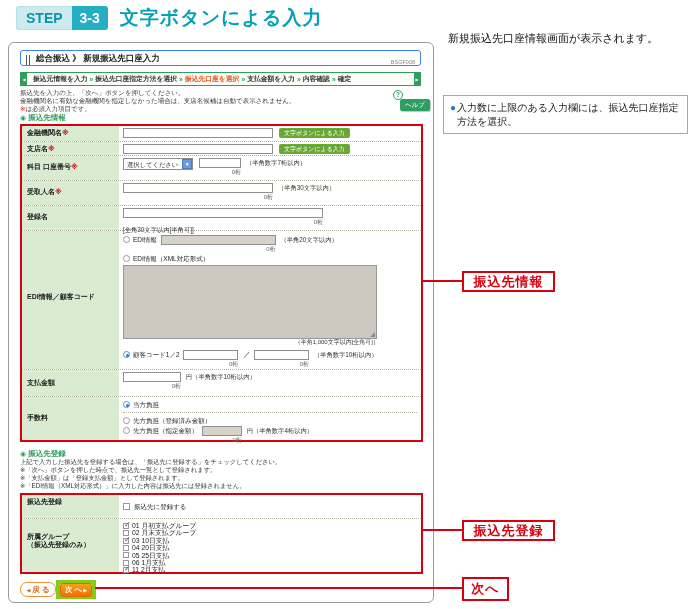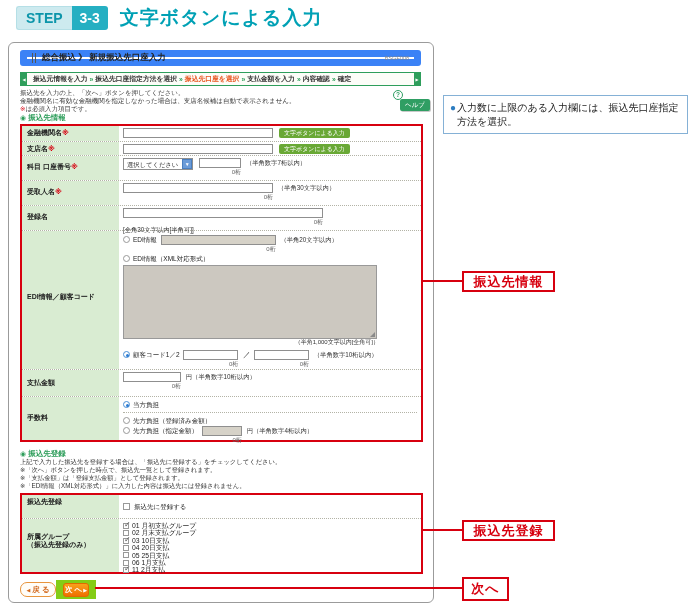--- a/index.html
+++ b/index.html
@@ -9,21 +9,21 @@
 
   
   .step-header { position:absolute; left:8px; top:5px; display:flex; align-items:center;margin-left:8px; }
   .step-badge { background:#cdeaef; color:#0c95aa; font-weight:bold; font-size:14px; padding:3px 9px; border-radius:3px 0 0 3px; border:1px solid #b5dfe6; border-right:none; }
   .step-num { background:#25afc2; color:#fff; font-weight:bold; font-size:14px; padding:4px 8px; border-radius:0 3px 3px 0; }
   .step-title { color:#00a1b5; font-size:19px; font-weight:bold; margin-left:12px; letter-spacing:1px; }
 
   
   .panel { position:absolute; left:8px; top:42px; width:426px; height:561px; border:1px solid #9b9b9b; border-radius:6px; background:#fff; }
 
-  .titlebar { position:absolute; left:11px; top:7px; width:401px; height:16px; border:7px solid #3b82f6; border-radius:3px; display:flex; align-items:center; background:#fff; }
+  .titlebar { position:absolute; left:11px; top:7px; width:401px; height:16px; border:1px solid #3b82f6; border-radius:3px; display:flex; align-items:flex-end; background:#fff; }
   .tb-bars { width:4px; height:10px; border-left:1px solid #555; border-right:1px solid #555; margin:0 6px 0 5px; }
   .tb-title { font-size:8.5px; font-weight:bold; color:#222; flex:1; }
   .tb-code { font-size:5.5px; color:#888; margin-right:5px; }
 
   .crumbbar { position:absolute; left:11px; top:29px; width:401px; height:14px; border:1px solid #2e9e5b; background:#fcfdf8; display:flex; align-items:center; }
   .cap { width:6px; align-self:stretch; background:#2e9e5b; color:#fff; font-size:4px; display:flex; align-items:center; justify-content:center; }
   .cap.left { margin-right:4px; }
   .cap.right { margin-left:auto; }
   .crumb { font-size:6.8px; font-weight:bold; color:#333; margin:0 2px; white-space:nowrap; }
   .crumb.current { color:#e8541d; }
@@ -75,21 +75,21 @@
 
   .notes { position:absolute; left:11px; top:415px; font-size:6.3px; line-height:8px; color:#333; }
 
   .g1 { height:23px; } .g1 .ct { padding-top:7px; }
   .g2 { height:54px; } .g2 .lbl { padding-top:14px; } .g2 .ct { padding-top:3px; }
   .gitem { display:flex; align-items:center; line-height:7.4px; font-size:6.8px; }
   .gitem .cb { width:6px; height:6px; margin-right:3px; }
 
   .btn-back { position:absolute; left:11px; top:539px; width:36px; height:15px; border:1px solid #e8943c; border-radius:7px; background:#fffdf8; color:#d2691e; font-size:7.5px; font-weight:bold; display:flex; align-items:center; justify-content:center; gap:2px; }
   .btn-back .arr { font-size:5px; }
-  .next-wrap { position:absolute; left:47px; top:537px; width:40px; height:19px; border:7px solid #84cc16; display:flex; align-items:center; justify-content:flex-end; }
+  .next-wrap { position:absolute; left:47px; top:537px; width:40px; height:19px; border:4px solid #84cc16; display:flex; align-items:center; justify-content:flex-end; }
   .btn-next { width:34px; height:14px; background:linear-gradient(#f9a11b,#ef7000); border:1px solid #e06a00; border-radius:3px; color:#fff; font-size:7.5px; font-weight:bold; display:flex; align-items:center; justify-content:center; gap:1px; }
   .btn-next .arr { font-size:5px; }
 
   
   .desc { position:absolute; left:448px; top:32px; font-size:11px; line-height:13.5px; color:#111; }
   .notebox { position:absolute; left:443px; top:95px; width:245px; border:1px solid #85b1d6; background:#fff; padding:5px 6px; display:flex; }
   .nb-bullet { color:#2d7dc1; font-size:10px; line-height:13.5px; margin-right:1px; }
   .nb-text { font-size:10px; line-height:13.5px; color:#222; }
 
   .callout { position:absolute; border:2px solid #d7000f; background:#fff; color:#d7000f; font-weight:bold; font-size:13px; display:flex; align-items:center; justify-content:center; letter-spacing:1px; }
@@ -282,20 +282,21 @@
     <div class="next-wrap">
       <div class="btn-next">
           <span>次 へ</span>
           <span class="arr">▶</span>
         </div>
     </div>
 
   </div>
 
   <div class="desc">
+    <div>新規振込先口座情報画面が表示されます。</div>
   </div>
   <div class="notebox">
     <span class="nb-bullet">●</span>
     <span class="nb-text">入力数に上限のある入力欄には、振込先口座指定方法を選択。</span>
   </div>
 
   <div class="callout co1">振込先情報</div>
   <div class="callout co2">振込先登録</div>
   <div class="callout co3">次へ</div>
   <div class="cline l1"></div>

